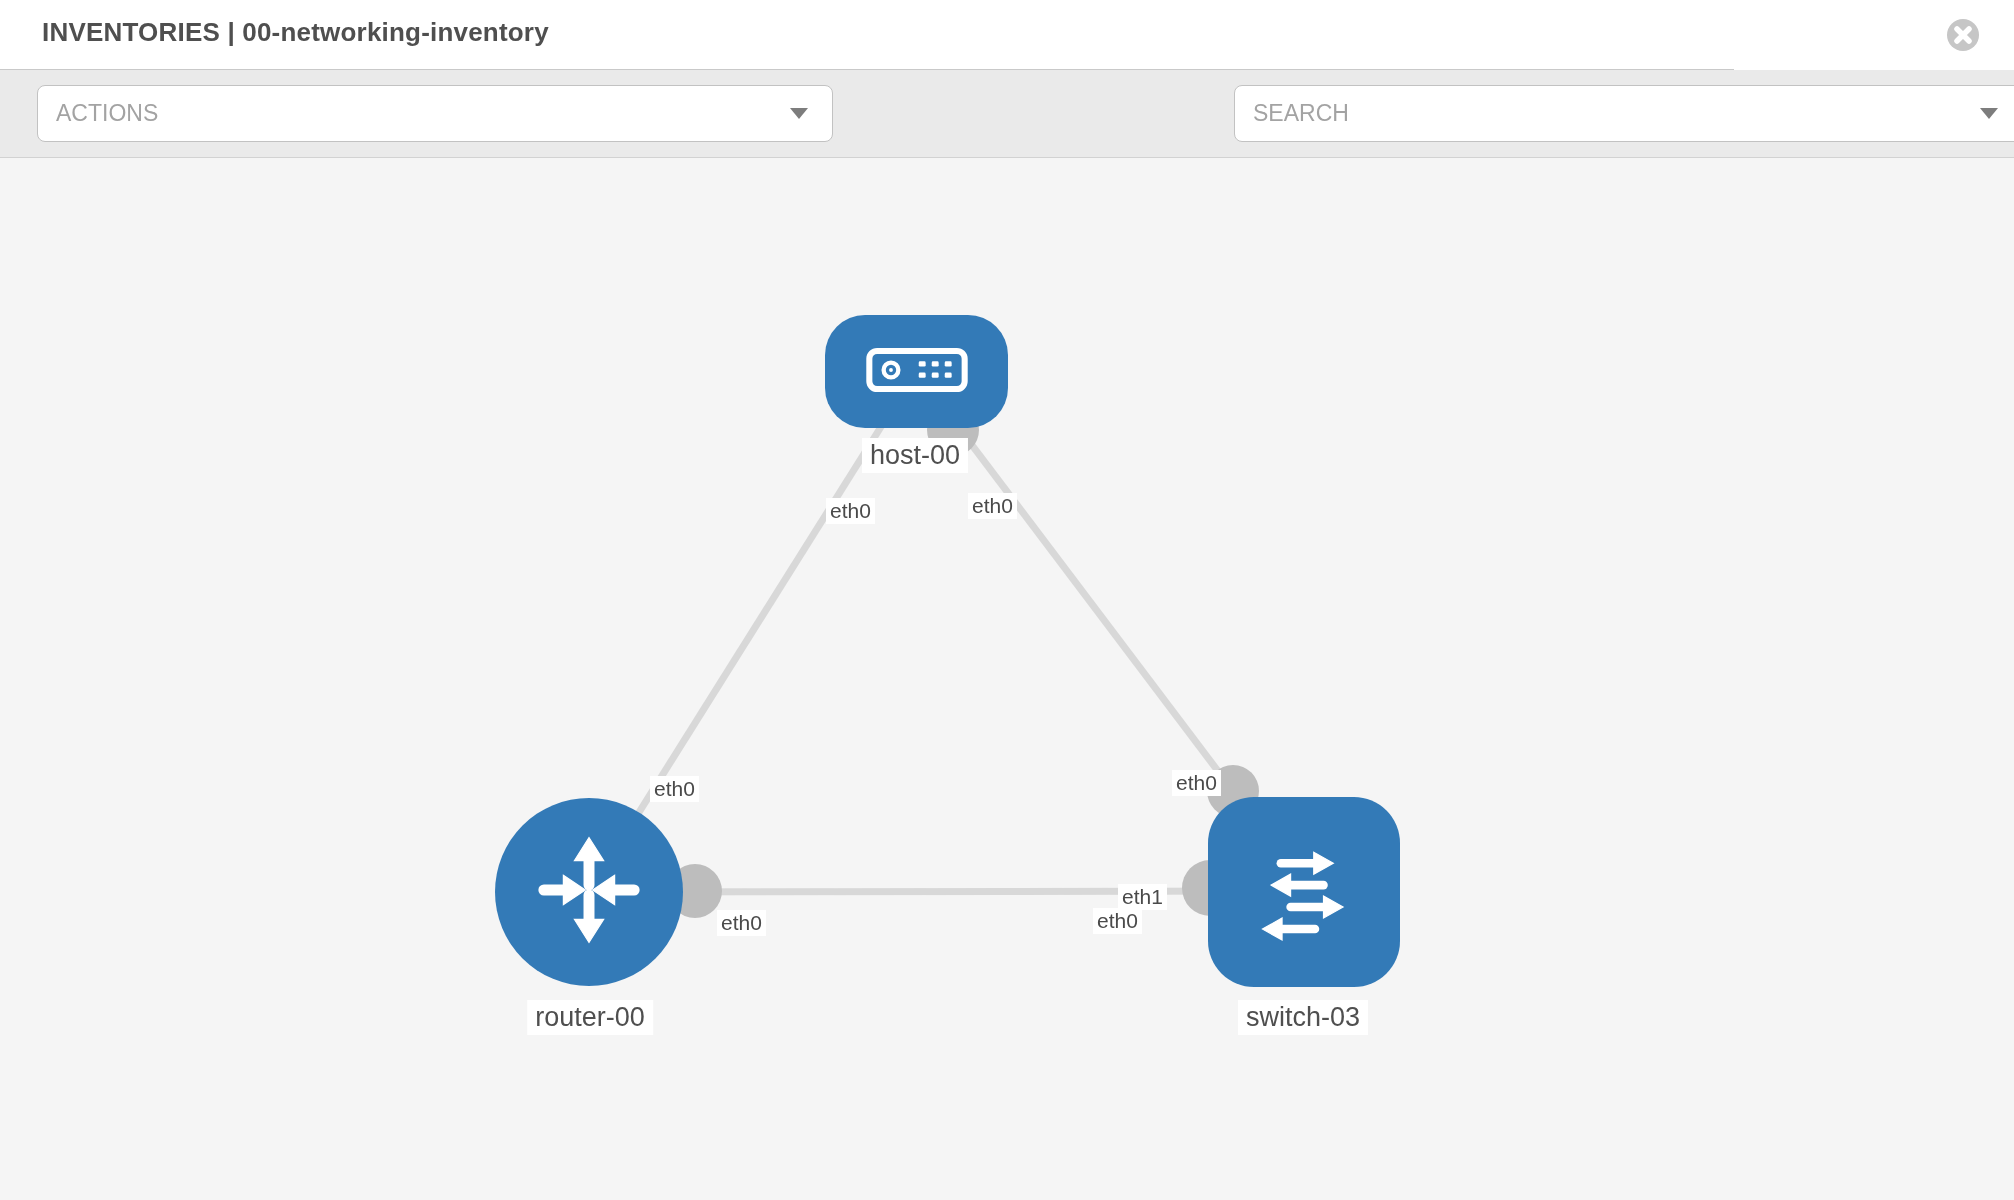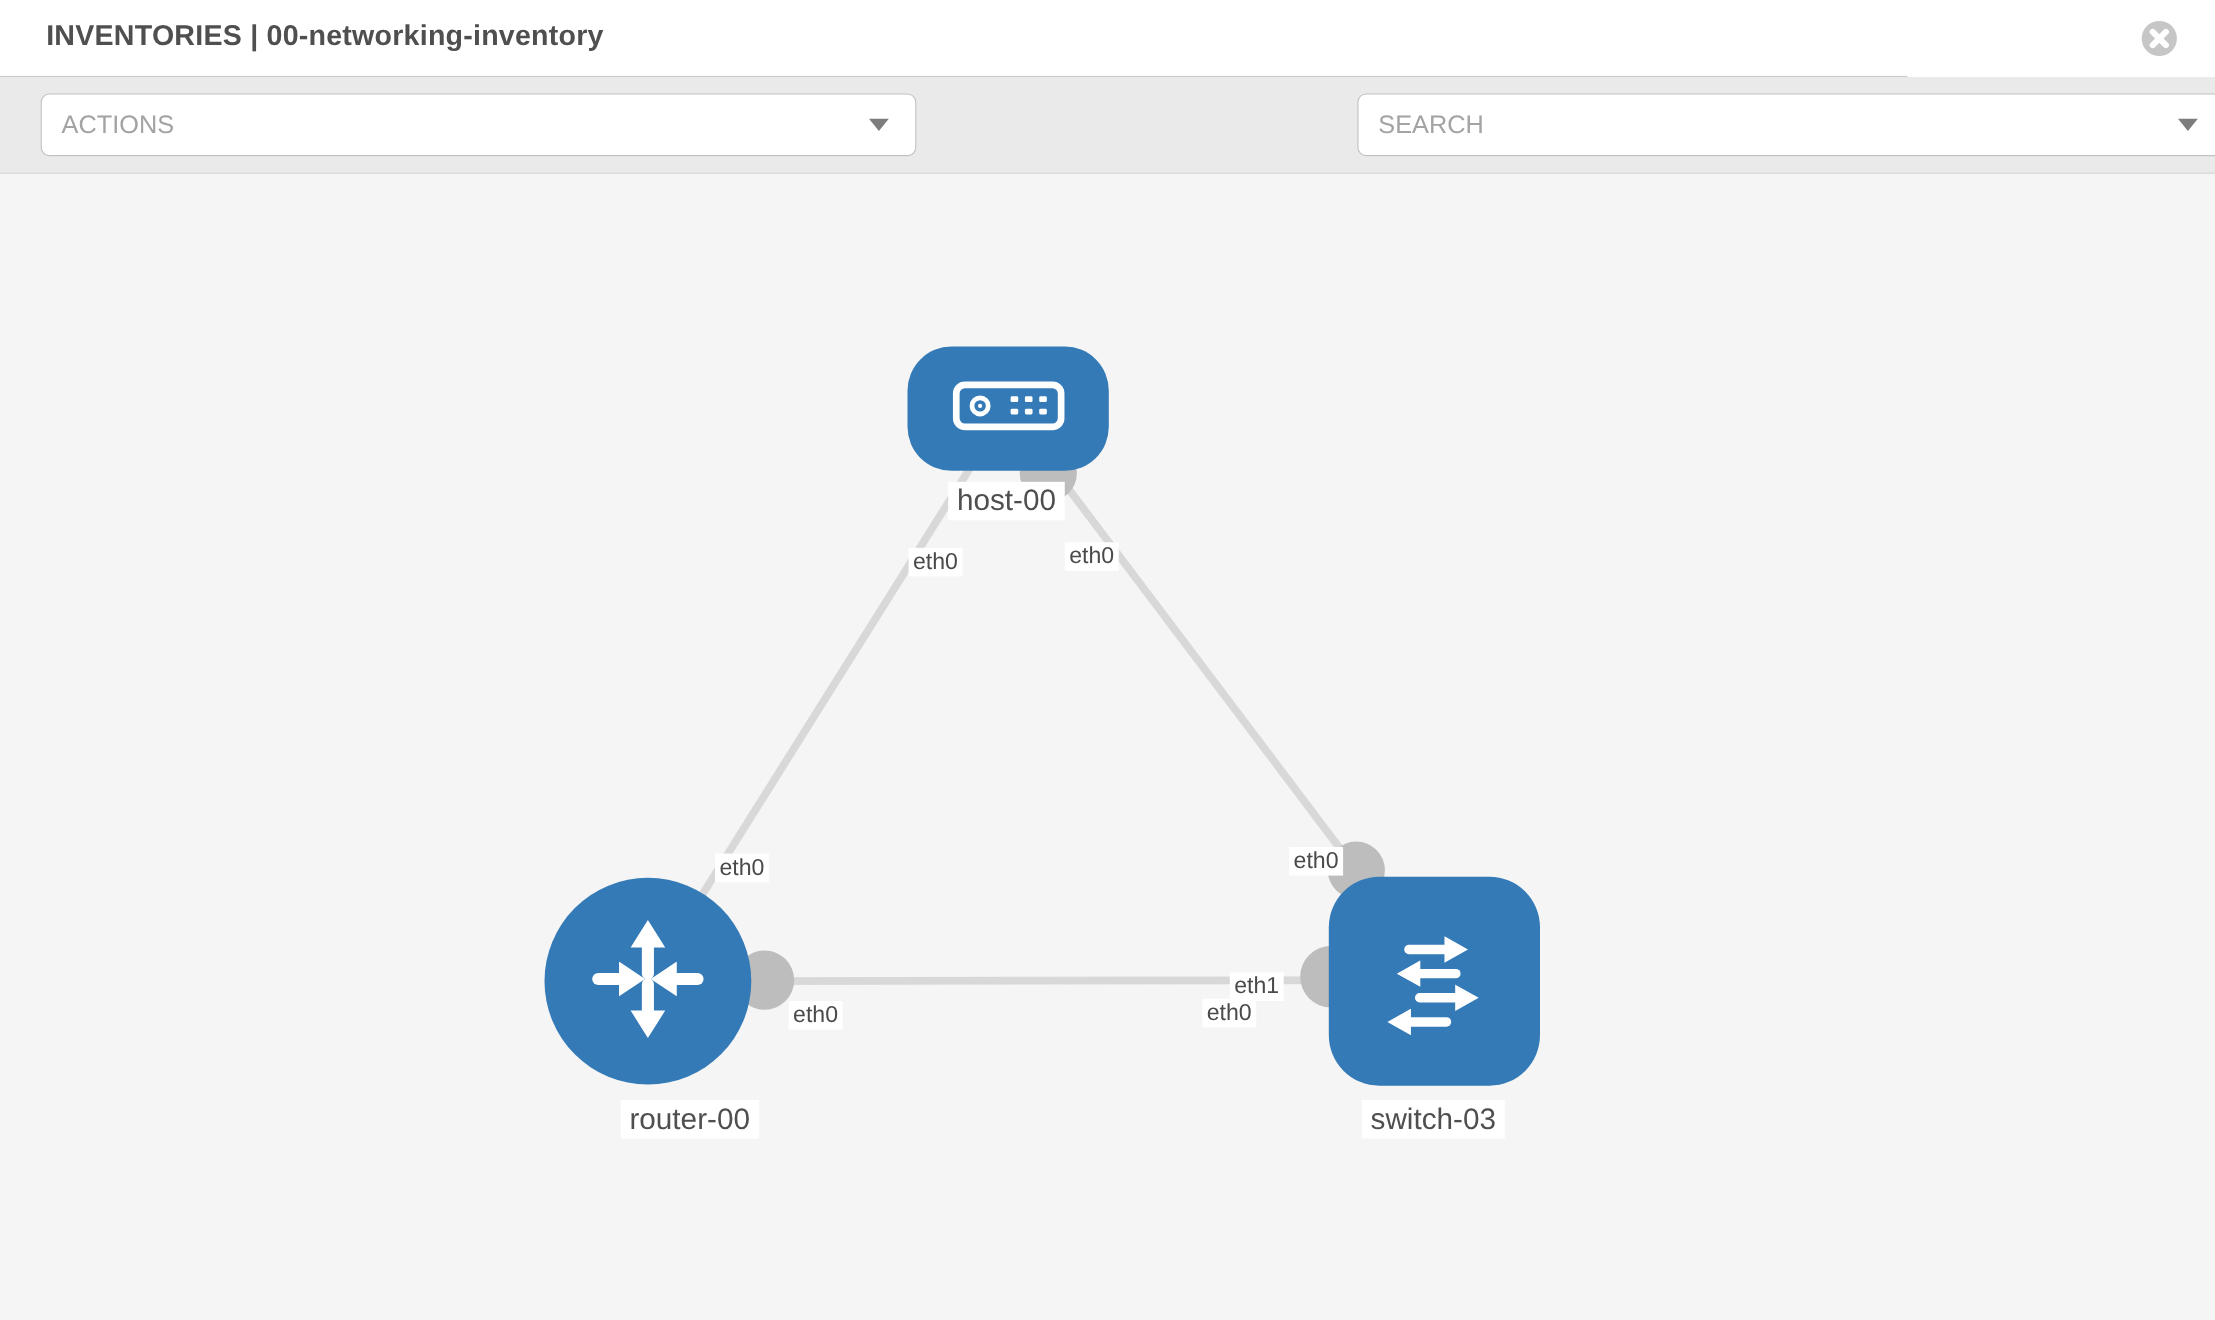--- a/index.html
+++ b/index.html
@@ -180,21 +180,21 @@
             <line x1="39" y1="64" x2="66" y2="64"></line>
               <polygon points="66,55 82,64 66,73" stroke-width="1"></polygon>
             <line x1="59" y1="82" x2="32" y2="82"></line>
               <polygon points="32,73 16,82 32,91" stroke-width="1"></polygon>
           </g>
         </svg>
       </span>
     </div>
 
     <div class="node-label" style="left:915px;  top:280px;">host-00</div>
-    <div class="node-label" style="left:590px;  top:842px;margin-left:37px;">router-00</div>
+    <div class="node-label" style="left:590px;  top:842px;">router-00</div>
     <div class="node-label" style="left:1303px; top:842px;">switch-03</div>
 
     <div class="iface-label" style="left:826px;  top:300px;">eth0</div>
     <div class="iface-label" style="left:968px;  top:295px;">eth0</div>
     <div class="iface-label" style="left:650px;  top:578px;">eth0</div>
     <div class="iface-label" style="left:1172px; top:572px;">eth0</div>
     <div class="iface-label" style="left:717px;  top:712px;">eth0</div>
     <div class="iface-label" style="left:1093px; top:710px; z-index:4;">eth0</div>
     <div class="iface-label" style="left:1118px; top:686px; z-index:5;">eth1</div>
 

